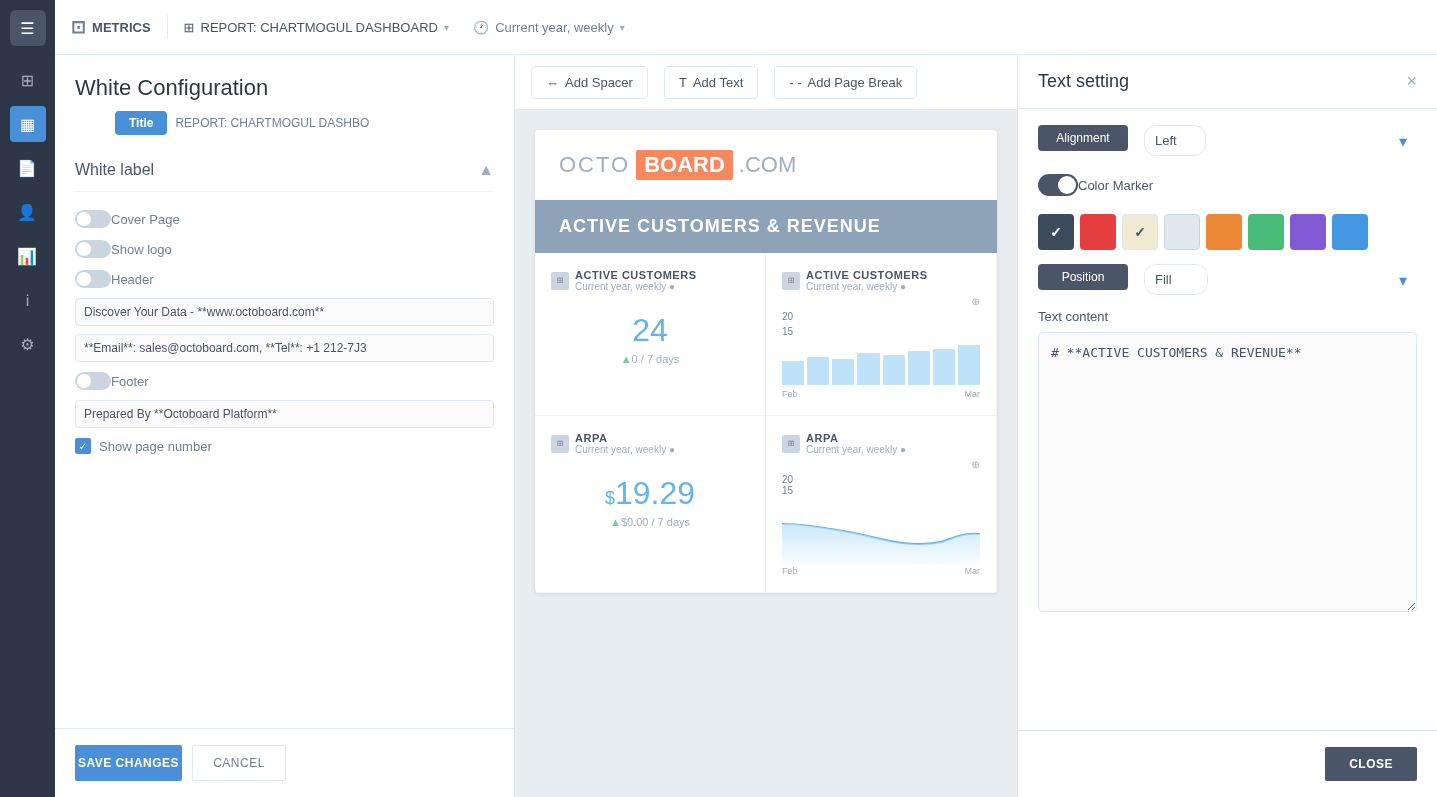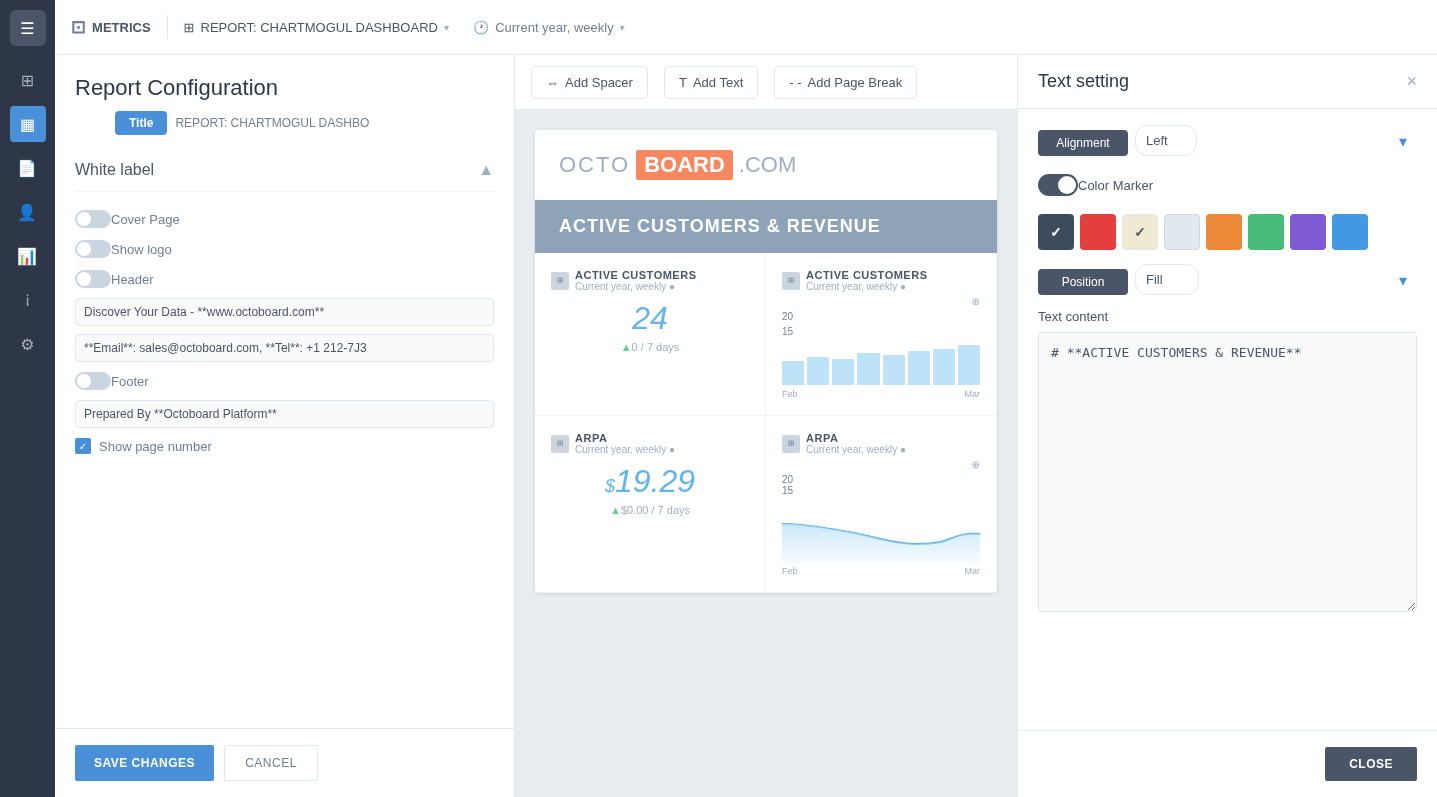--- a/index.html
+++ b/index.html
@@ -188,21 +188,21 @@
     .config-footer {
       padding: 16px 20px;
       border-top: 1px solid #e2e8f0;
       display: flex;
       gap: 10px;
     }
     .btn-save {
       background: #4a90d9;
       color: white;
       border: none;
-      padding: 10px 19px;
+      padding: 10px 3px;
       font-size: 12px;
       font-weight: 600;
       letter-spacing: 0.5px;
       cursor: pointer;
       border-radius: 2px;
     }
     .btn-cancel {
       background: white;
       color: #718096;
       border: 1px solid #e2e8f0;
@@ -295,21 +295,21 @@
     .widget-header {
       display: flex; align-items: center; gap: 6px; margin-bottom: 4px;
     }
     .widget-icon {
       width: 18px; height: 18px; background: #cbd5e0; border-radius: 2px;
       display: flex; align-items: center; justify-content: center;
       font-size: 8px; color: #718096;
     }
     .widget-title { font-size: 11px; font-weight: 600; color: #4a5568; letter-spacing: 0.5px; }
     .widget-subtitle { font-size: 10px; color: #a0aec0; }
-    .widget-value { font-size: 32px; font-weight: 300; color: #63b3ed; text-align: center; margin: 8px 0 4px; font-style: italic; }
+    .widget-value { font-size: 32px; font-weight: 300; color: #63b3ed; text-align: center; margin: 20px 0 4px; }
     .widget-change { text-align: center; font-size: 11px; color: #a0aec0; }
     .widget-change .up { color: #68d391; }
 
     .mini-bars {
       display: flex; align-items: flex-end; gap: 3px; height: 40px; margin-top: 8px;
     }
     .mini-bar {
       flex: 1; background: #bee3f8; border-radius: 1px 1px 0 0;
     }
 
@@ -348,23 +348,23 @@
       background: none;
       border: none;
     }
     .panel-body {
       flex: 1;
       padding: 16px 20px;
       overflow-y: auto;
     }
     .setting-row {
       display: flex;
-      align-items: flex-end;
+      align-items: flex-start;
       margin-bottom: 14px;
-      gap: 7px;
+      gap: 16px;
     }
     .setting-label {
       width: 90px;
       font-size: 12px;
       color: white;
       background: #4a5568;
       padding: 6px 10px;
       border-radius: 4px;
       text-align: center;
       flex-shrink: 0;
@@ -511,21 +511,21 @@
     <div class="header-time">
       <span>🕐</span>
       <span>Current year, weekly</span>
       <span class="caret">▾</span>
     </div>
   </div>
 
   <div class="content-row">
 
     <div class="config-panel">
-      <div class="config-header">Report Configuration</div>
+      <div class="config-header">White Configuration</div>
       <div class="config-tabs">
         <div class="config-tab-active">Title</div>
         <div class="config-tab-text">REPORT: CHARTMOGUL DASHBO</div>
       </div>
       <div class="config-body">
         
         <div class="section-header">
           <span class="section-title">White label</span>
           <span class="collapse-btn">▲</span>
         </div>

